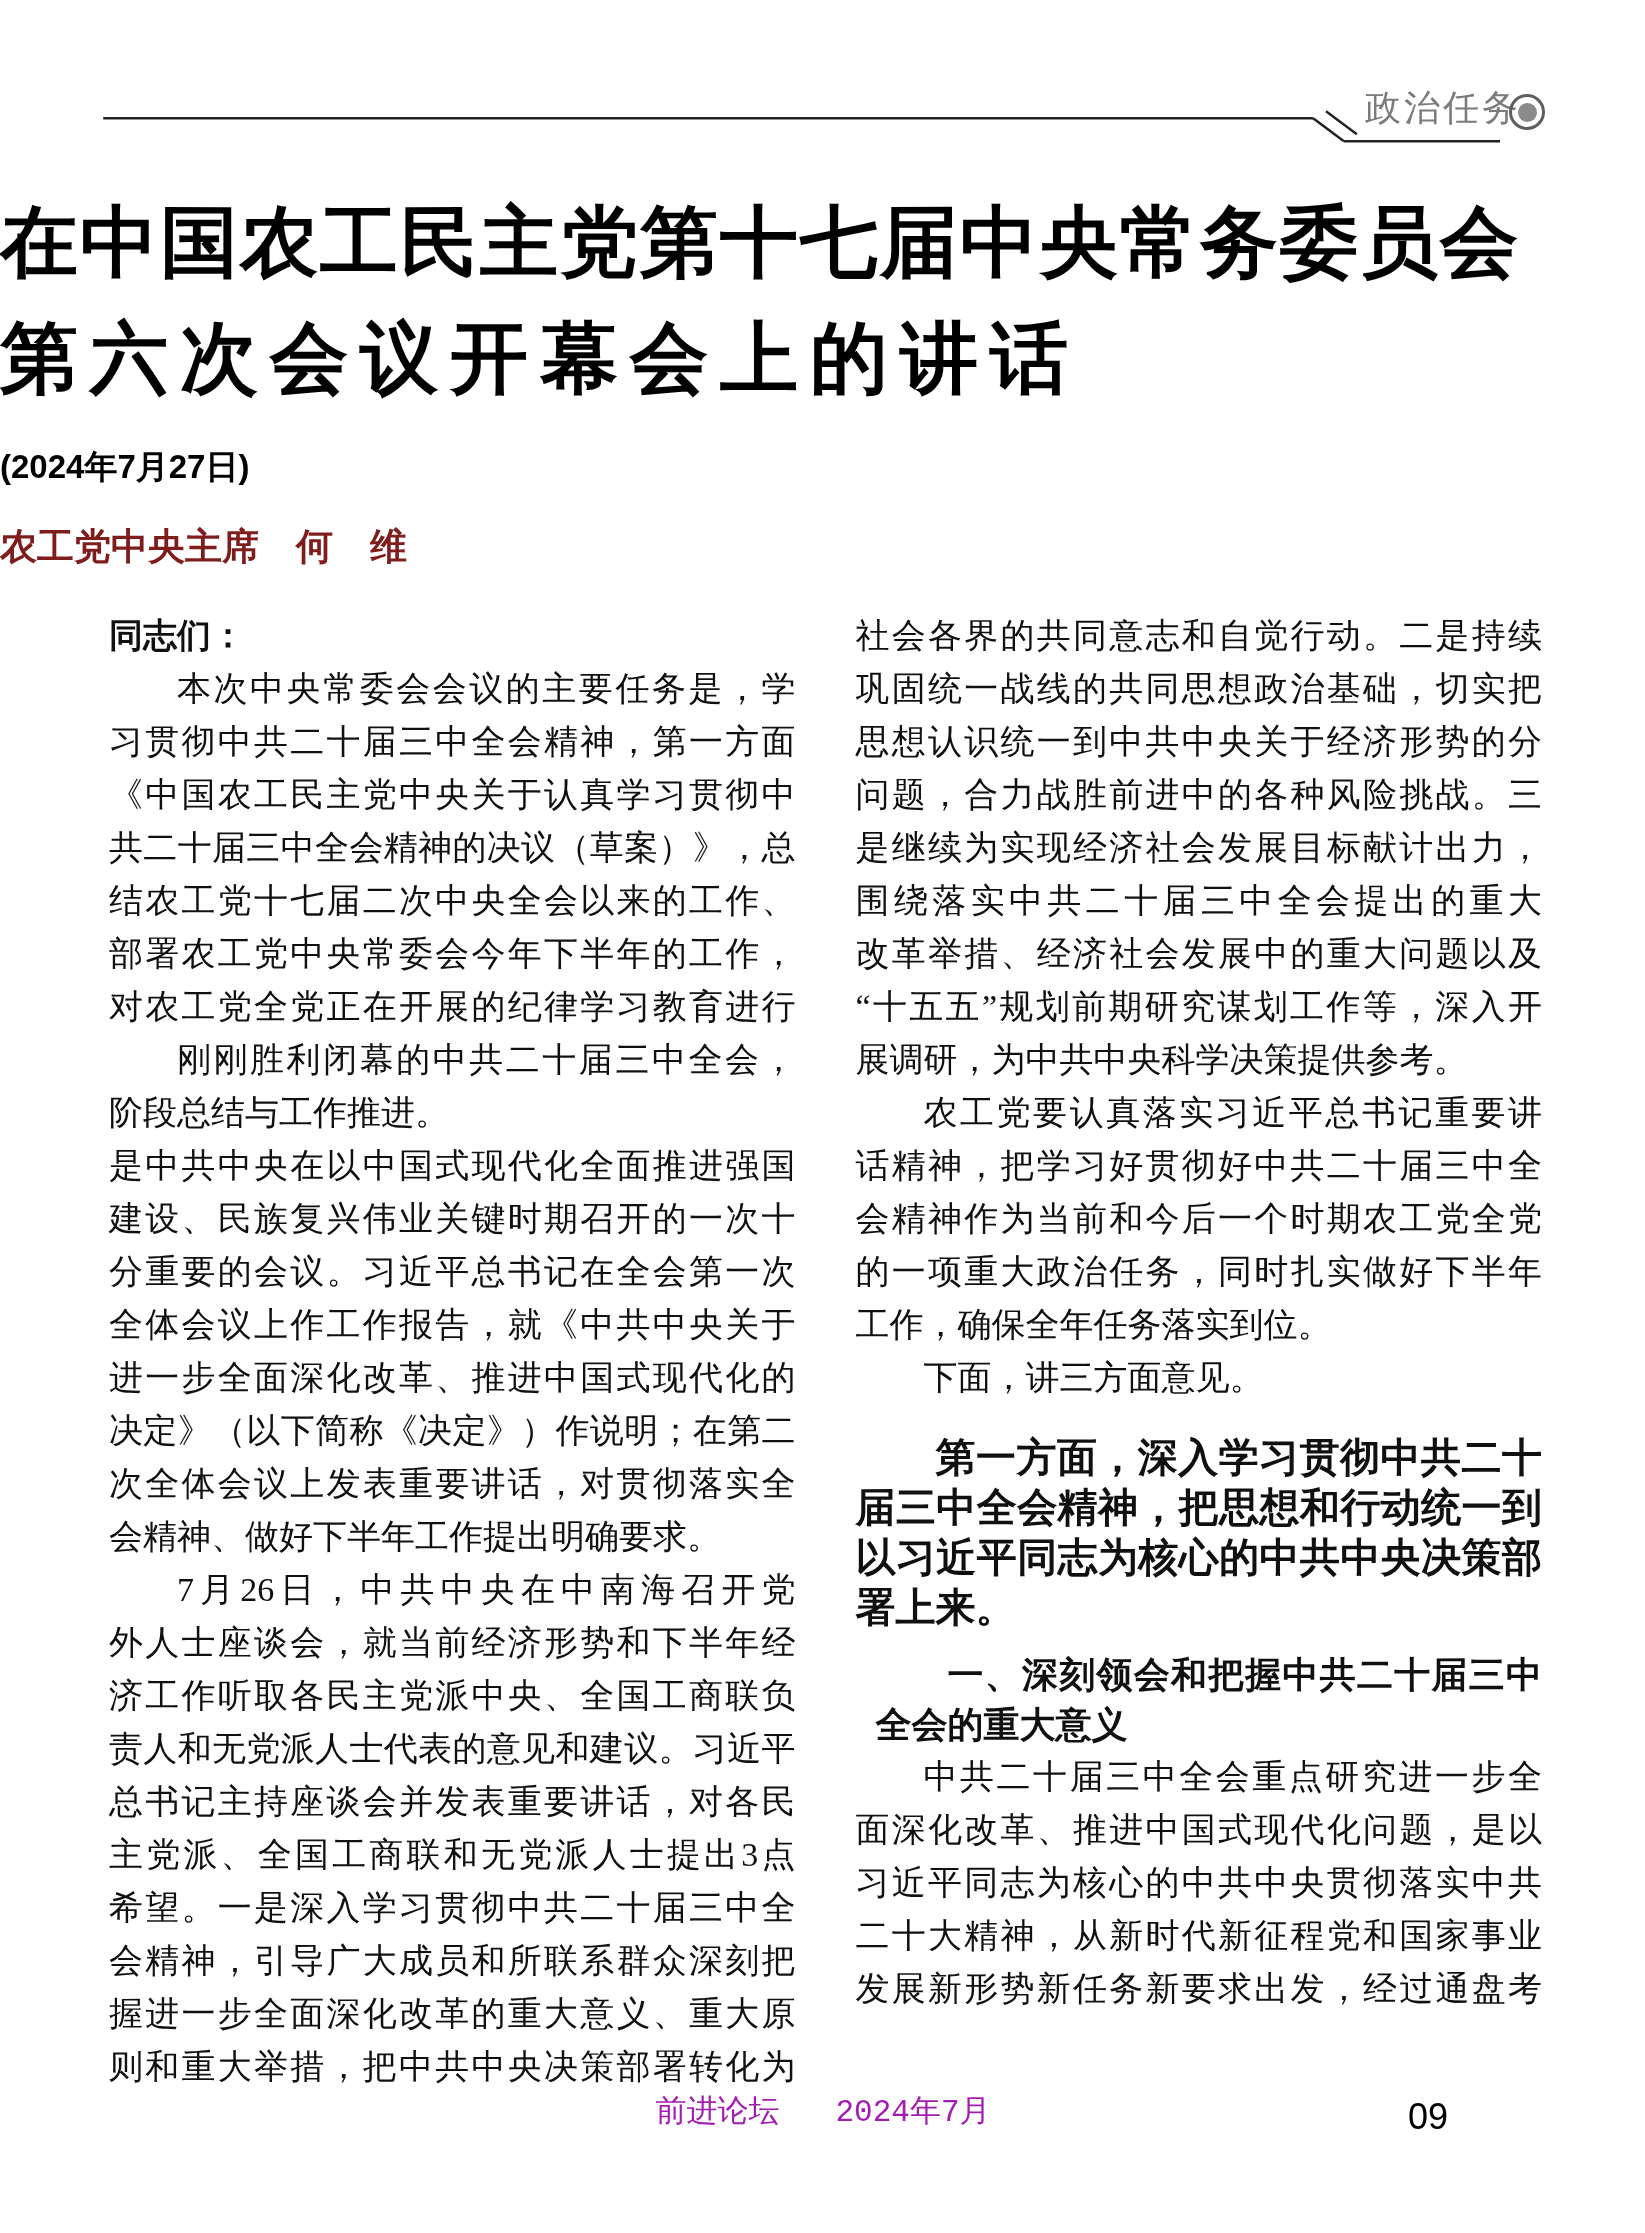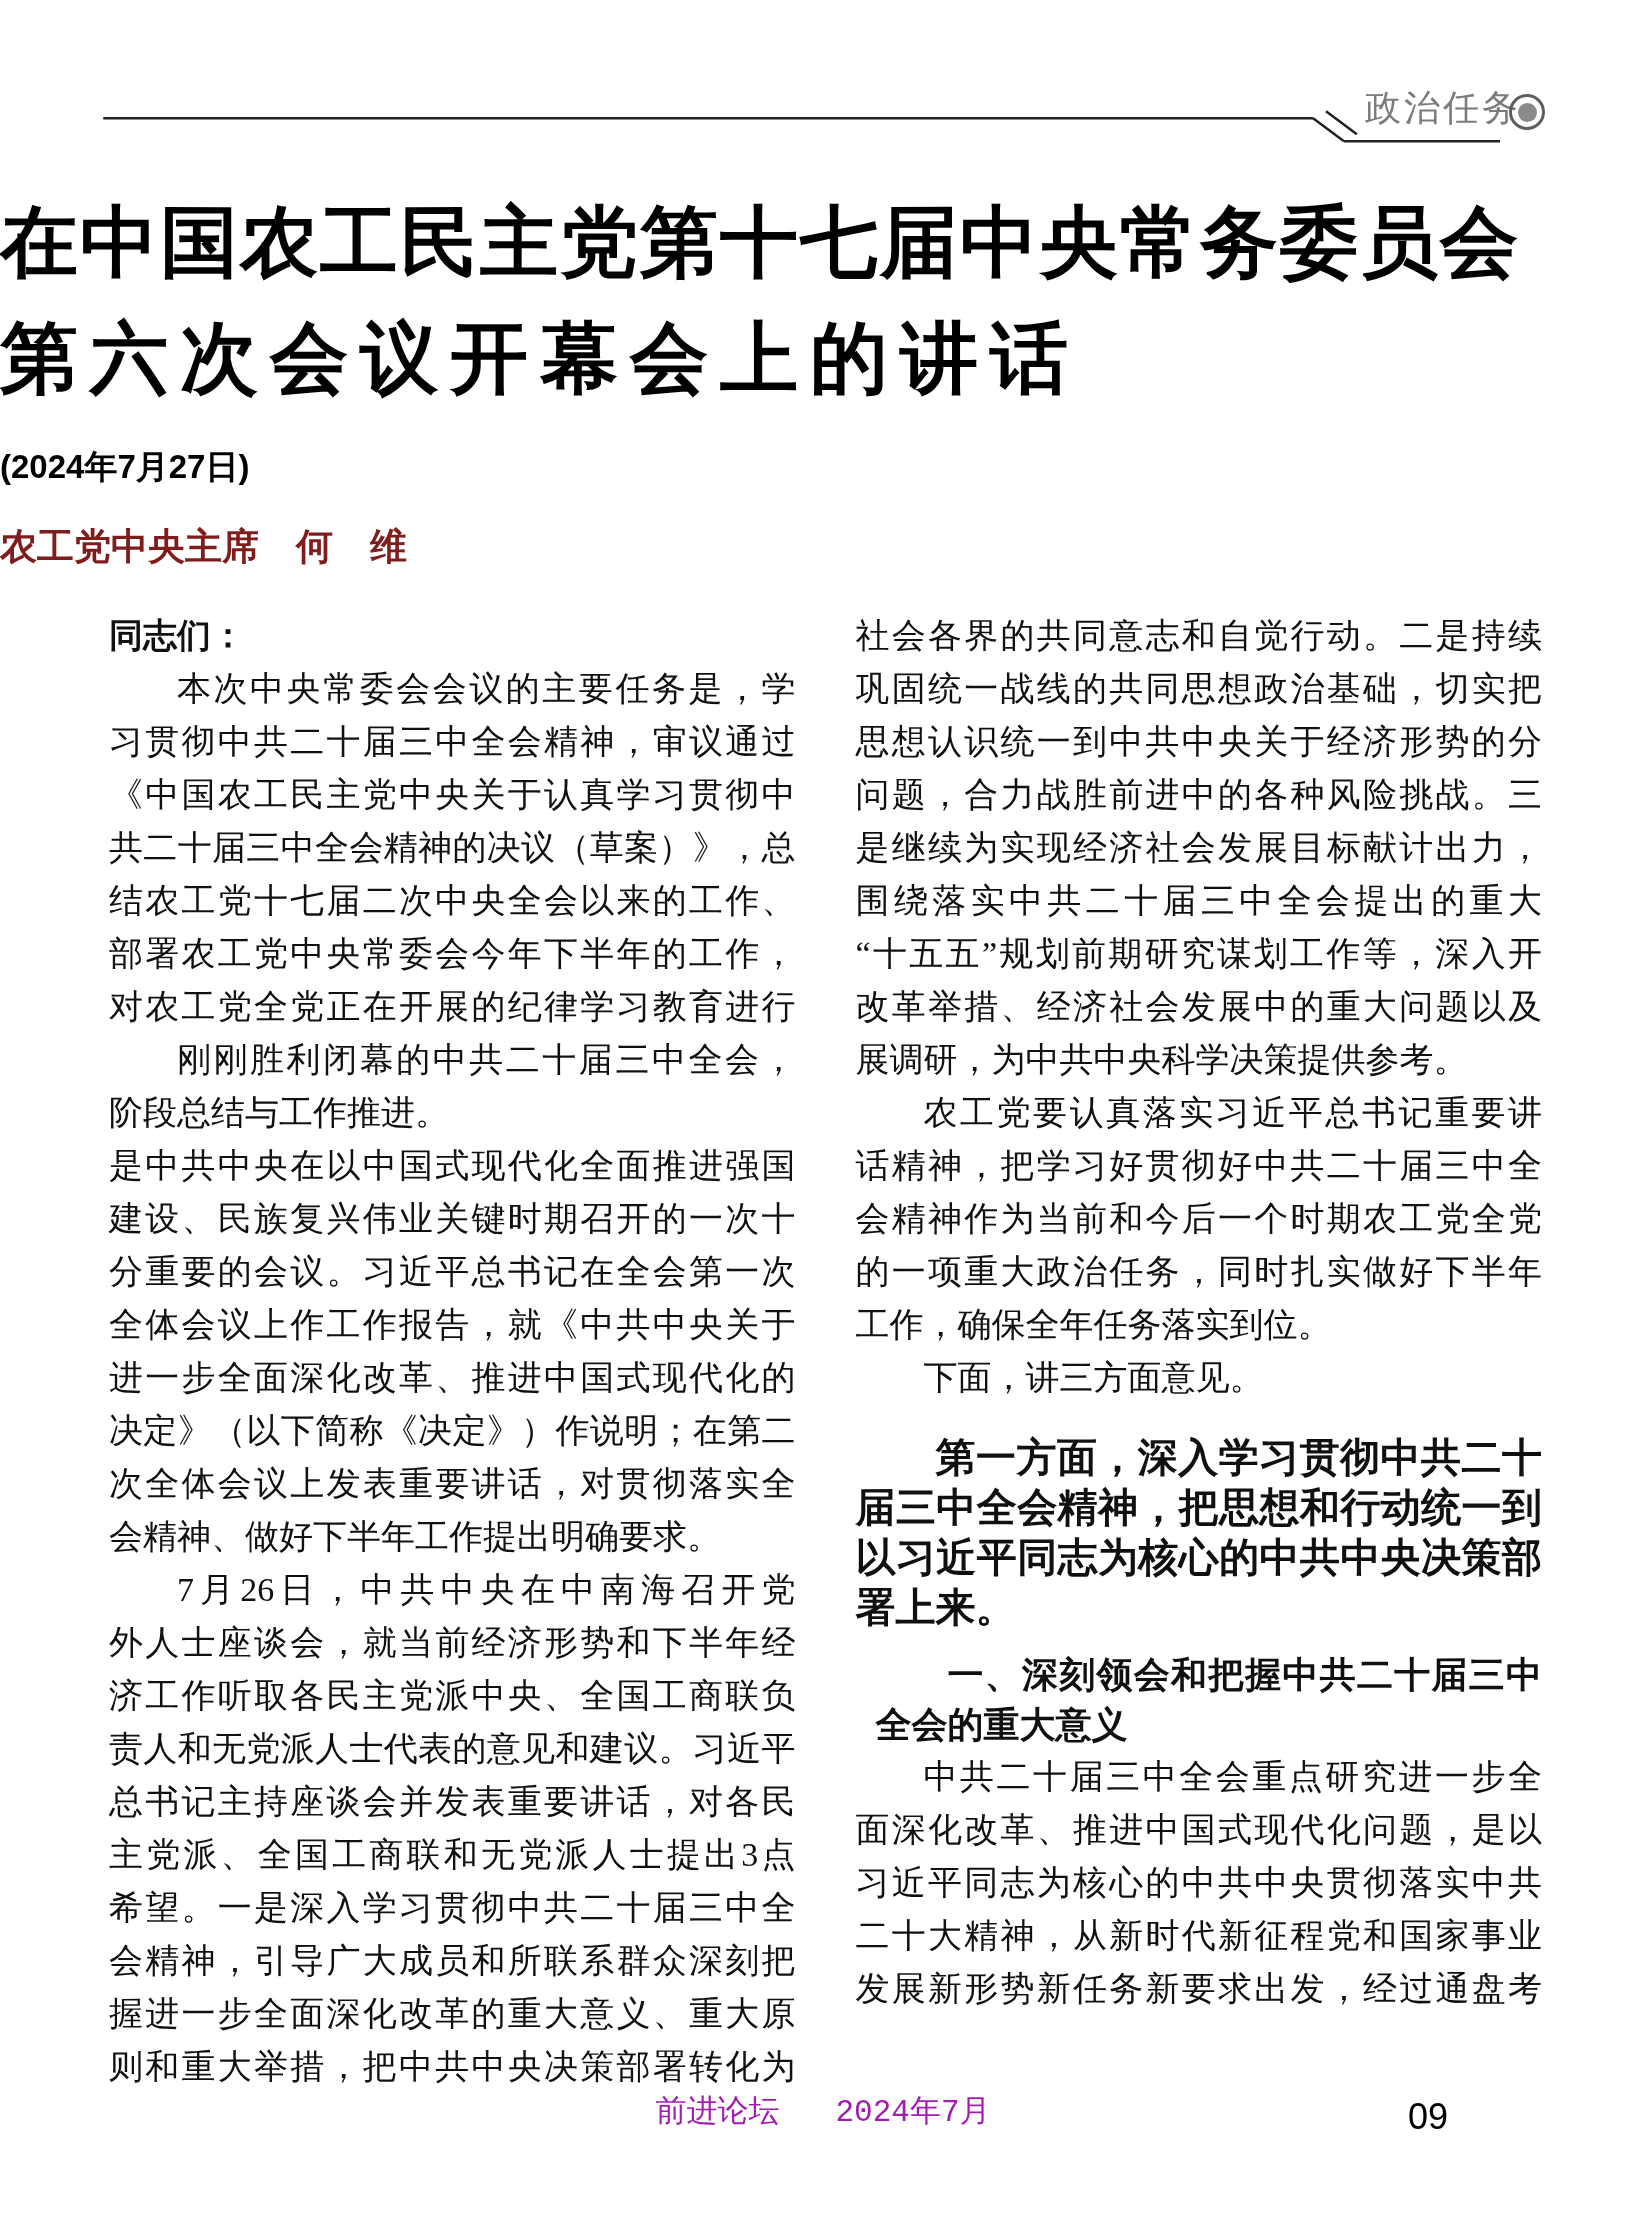--- a/index.html
+++ b/index.html
@@ -171,21 +171,21 @@
     <div class="title-line l1">在中国农工民主党第十七届中央常务委员会</div>
     <div class="title-line l2">第六次会议开幕会上的讲话</div>
     <div class="article-date">(2024年7月27日)</div>
     <div class="article-author">农工党中央主席　何　维</div>
   </div>
 
   <div class="columns">
     <div class="col">
         <div class="line lead end">同志们：</div>
         <div class="line indent">本次中央常委会会议的主要任务是，学</div>
-        <div class="line">习贯彻中共二十届三中全会精神，审议通过</div>
+        <div class="line">习贯彻中共二十届三中全会精神，第一方面</div>
         <div class="line">《中国农工民主党中央关于认真学习贯彻中</div>
         <div class="line">共二十届三中全会精神的决议（草案）》，总</div>
         <div class="line">结农工党十七届二次中央全会以来的工作、</div>
         <div class="line">部署农工党中央常委会今年下半年的工作，</div>
         <div class="line">对农工党全党正在开展的纪律学习教育进行</div>
         <div class="line indent">刚刚胜利闭幕的中共二十届三中全会，</div>
         <div class="line end">阶段总结与工作推进。</div>
         <div class="line">是中共中央在以中国式现代化全面推进强国</div>
         <div class="line">建设、民族复兴伟业关键时期召开的一次十</div>
         <div class="line">分重要的会议。习近平总书记在全会第一次</div>
@@ -205,22 +205,22 @@
         <div class="line">握进一步全面深化改革的重大意义、重大原</div>
         <div class="line">则和重大举措，把中共中央决策部署转化为</div>
       </div>
     <div class="col">
         <div class="line">社会各界的共同意志和自觉行动。二是持续</div>
         <div class="line">巩固统一战线的共同思想政治基础，切实把</div>
         <div class="line">思想认识统一到中共中央关于经济形势的分</div>
         <div class="line">问题，合力战胜前进中的各种风险挑战。三</div>
         <div class="line">是继续为实现经济社会发展目标献计出力，</div>
         <div class="line">围绕落实中共二十届三中全会提出的重大</div>
+        <div class="line">改革举措、经济社会发展中的重大问题以及</div>
         <div class="line">“十五五”规划前期研究谋划工作等，深入开</div>
-        <div class="line">改革举措、经济社会发展中的重大问题以及</div>
         <div class="line end">展调研，为中共中央科学决策提供参考。</div>
         <div class="line indent">农工党要认真落实习近平总书记重要讲</div>
         <div class="line">话精神，把学习好贯彻好中共二十届三中全</div>
         <div class="line">会精神作为当前和今后一个时期农工党全党</div>
         <div class="line">的一项重大政治任务，同时扎实做好下半年</div>
         <div class="line end">工作，确保全年任务落实到位。</div>
         <div class="line indent end">下面，讲三方面意见。</div>
         <div class="line sec1 indent first">第一方面，深入学习贯彻中共二十</div>
         <div class="line sec1">届三中全会精神，把思想和行动统一到</div>
         <div class="line sec1">以习近平同志为核心的中共中央决策部</div>

